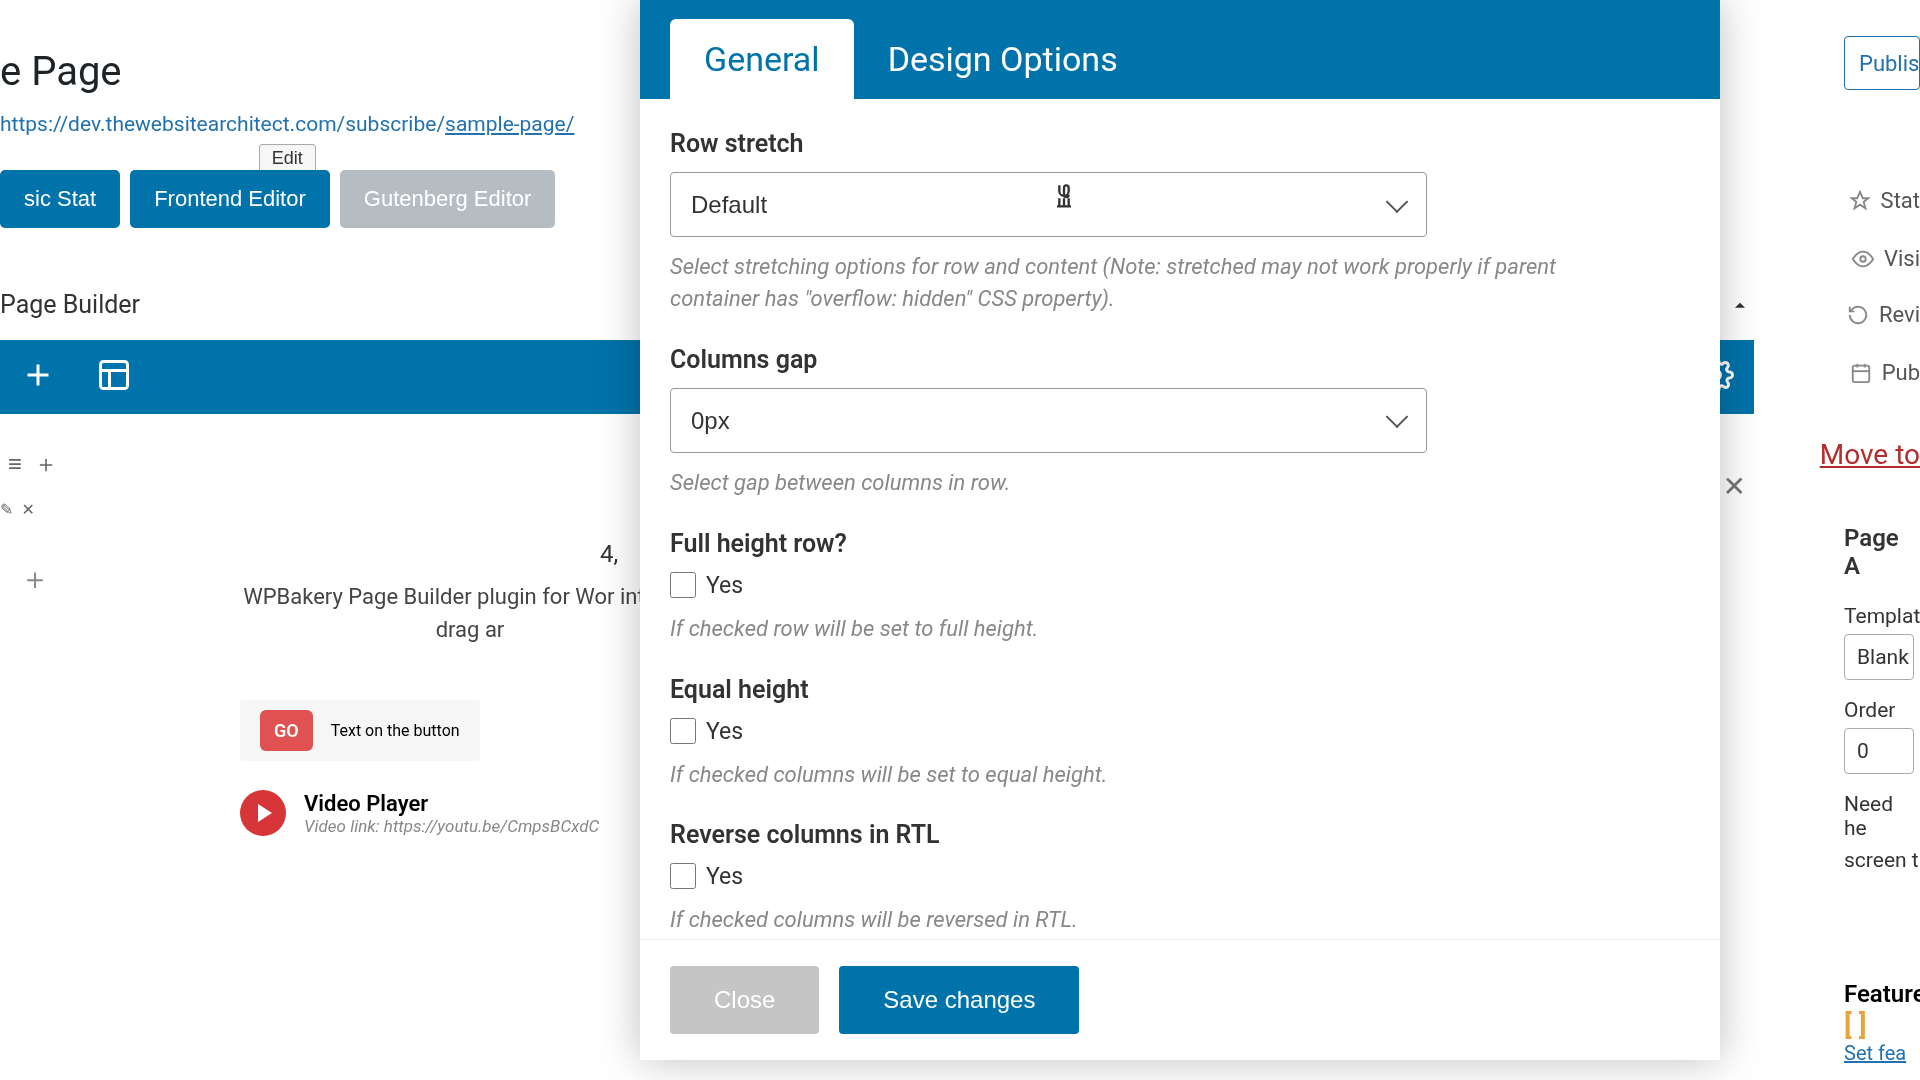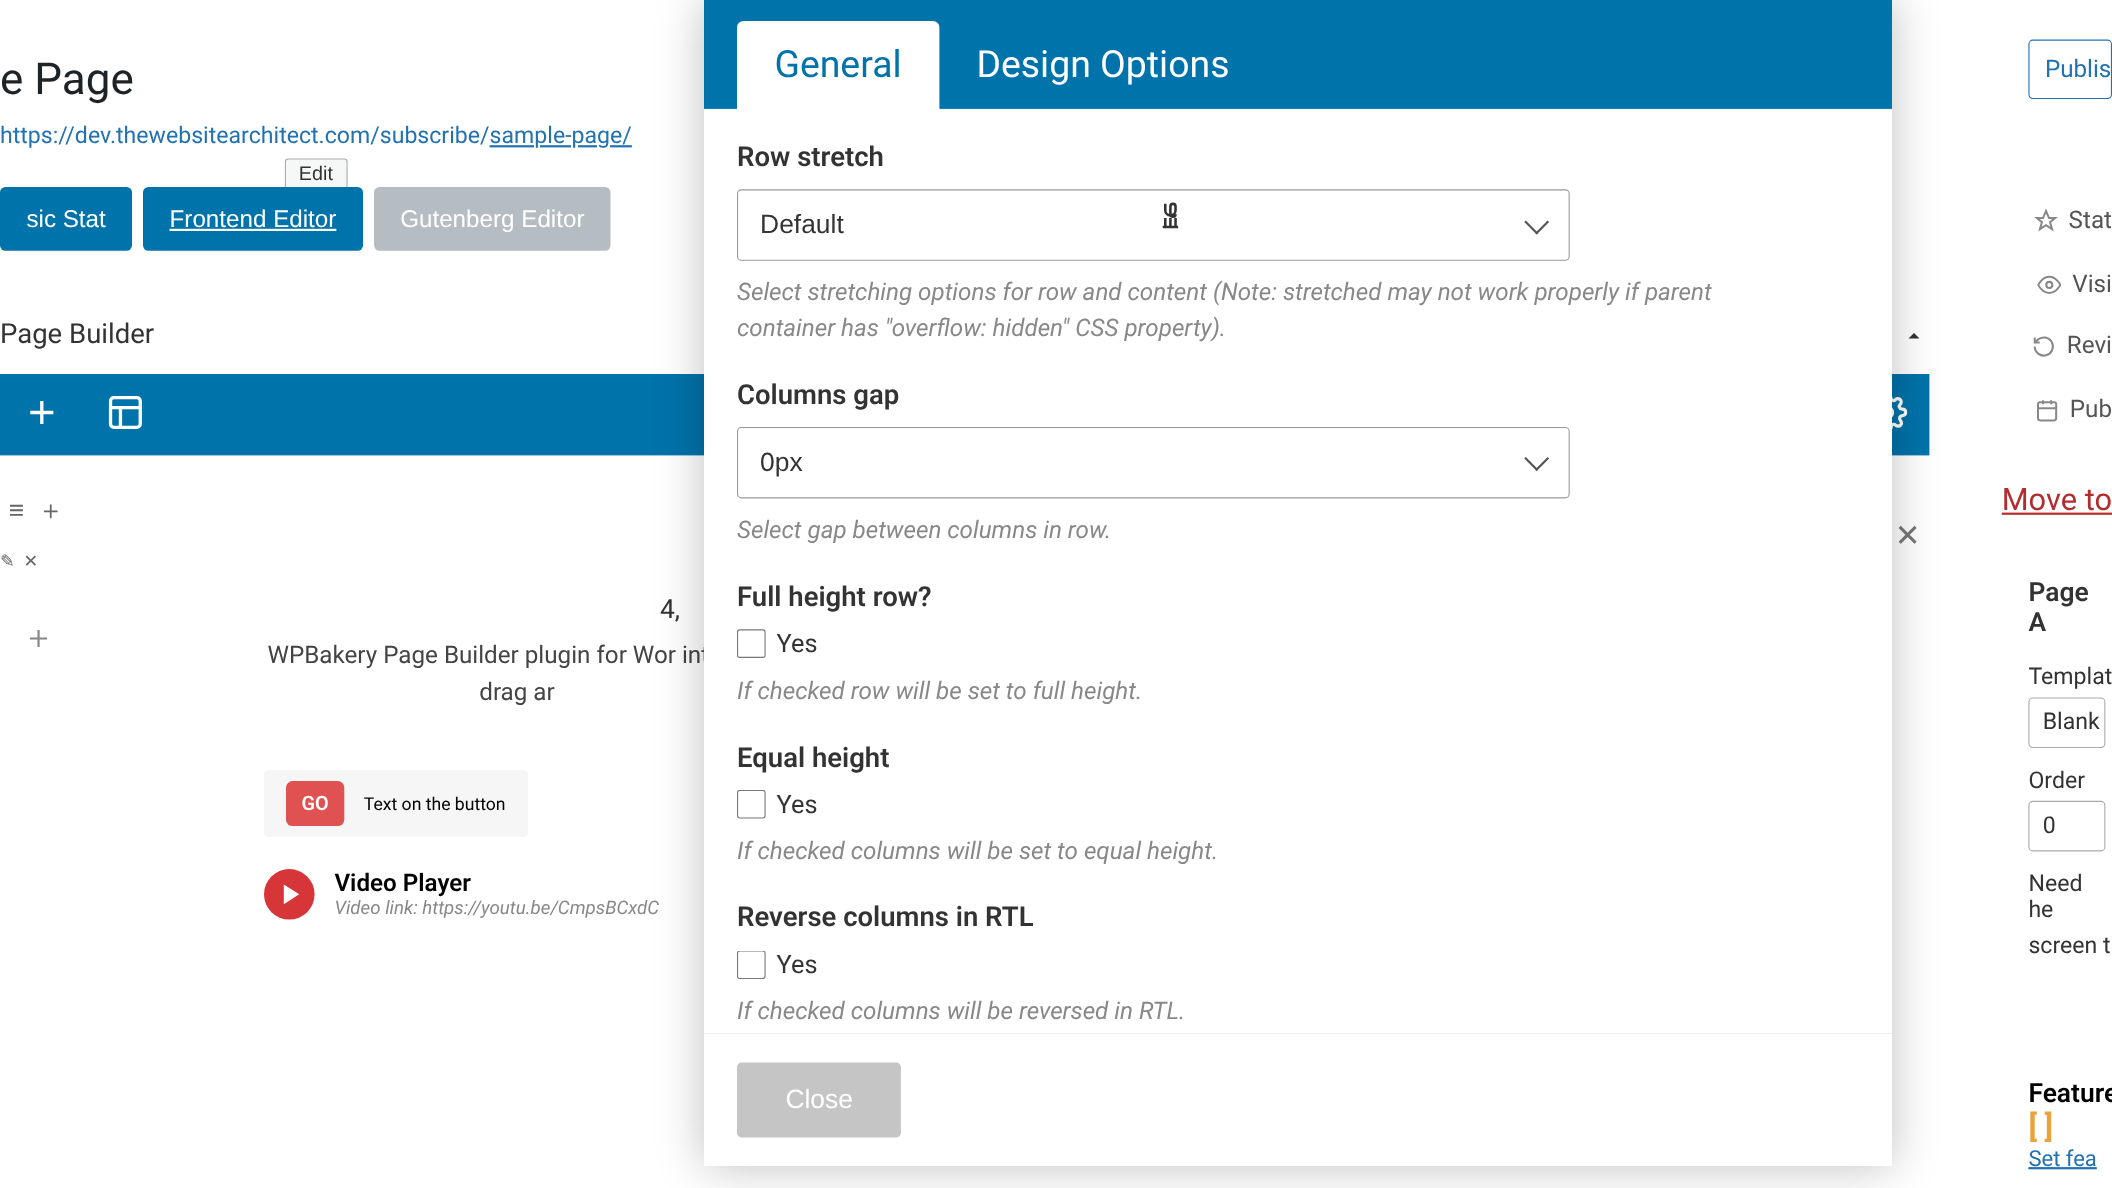--- a/index.html
+++ b/index.html
@@ -51,21 +51,21 @@
   gap: 10px;
 }
 .editor-modes button {
   border: none;
   color: #fff;
   padding: 16px 24px;
   font-size: 22px;
   border-radius: 5px;
 }
 .mode-classic { background: #0073aa; }
-.mode-frontend { background: #0073aa; text-decoration: underline; }
+.mode-frontend { background: #0073aa; }
 .mode-gutenberg { background: #b6bdc2; color: #fff; }
 .builder-title {
   position: absolute;
   top: 290px;
   left: 0;
   font-size: 25px;
   color: #333;
 }
 .builder-header {
   position: absolute;
@@ -318,21 +318,20 @@
 .form-help {
   font-size: 22px;
   color: #888;
   font-style: italic;
   margin-top: 14px;
   line-height: 1.45;
   width: 980px;
 }
 .check-row {
   display: flex;
-  align-items: center;
   gap: 10px;
   margin-top: 6px;
 }
 .check-row input[type=checkbox] {
   width: 26px;
   height: 26px;
   border: 1px solid #888;
   border-radius: 4px;
 }
 .check-row span { font-size: 23px; color: #333; }
@@ -549,20 +548,21 @@
         <label class="form-label">Reverse columns in RTL</label>
         <div class="check-row">
           <input type="checkbox" style="">
           <span>Yes</span>
         </div>
         <div class="form-help">If checked columns will be reversed in RTL.</div>
       </div>
     </div>
     <div class="modal-actions">
       <button class="btn btn-close">Close</button>
+      <button class="btn btn-save">Save changes</button>
     </div>
   </div>
 
   <div class="cursor">
     <svg width="28" height="34" viewBox="0 0 24 24" fill="none" stroke="#333" stroke-width="2">
         <path d="M8 2v5a4 4 0 0 0 8 0V4a2 2 0 0 0-4 0v6a2 2 0 0 0 4 0"></path>
         <path d="M8 13v7M12 13v7M16 13v7M6 20h12"></path>
       </svg>
   </div>
 

